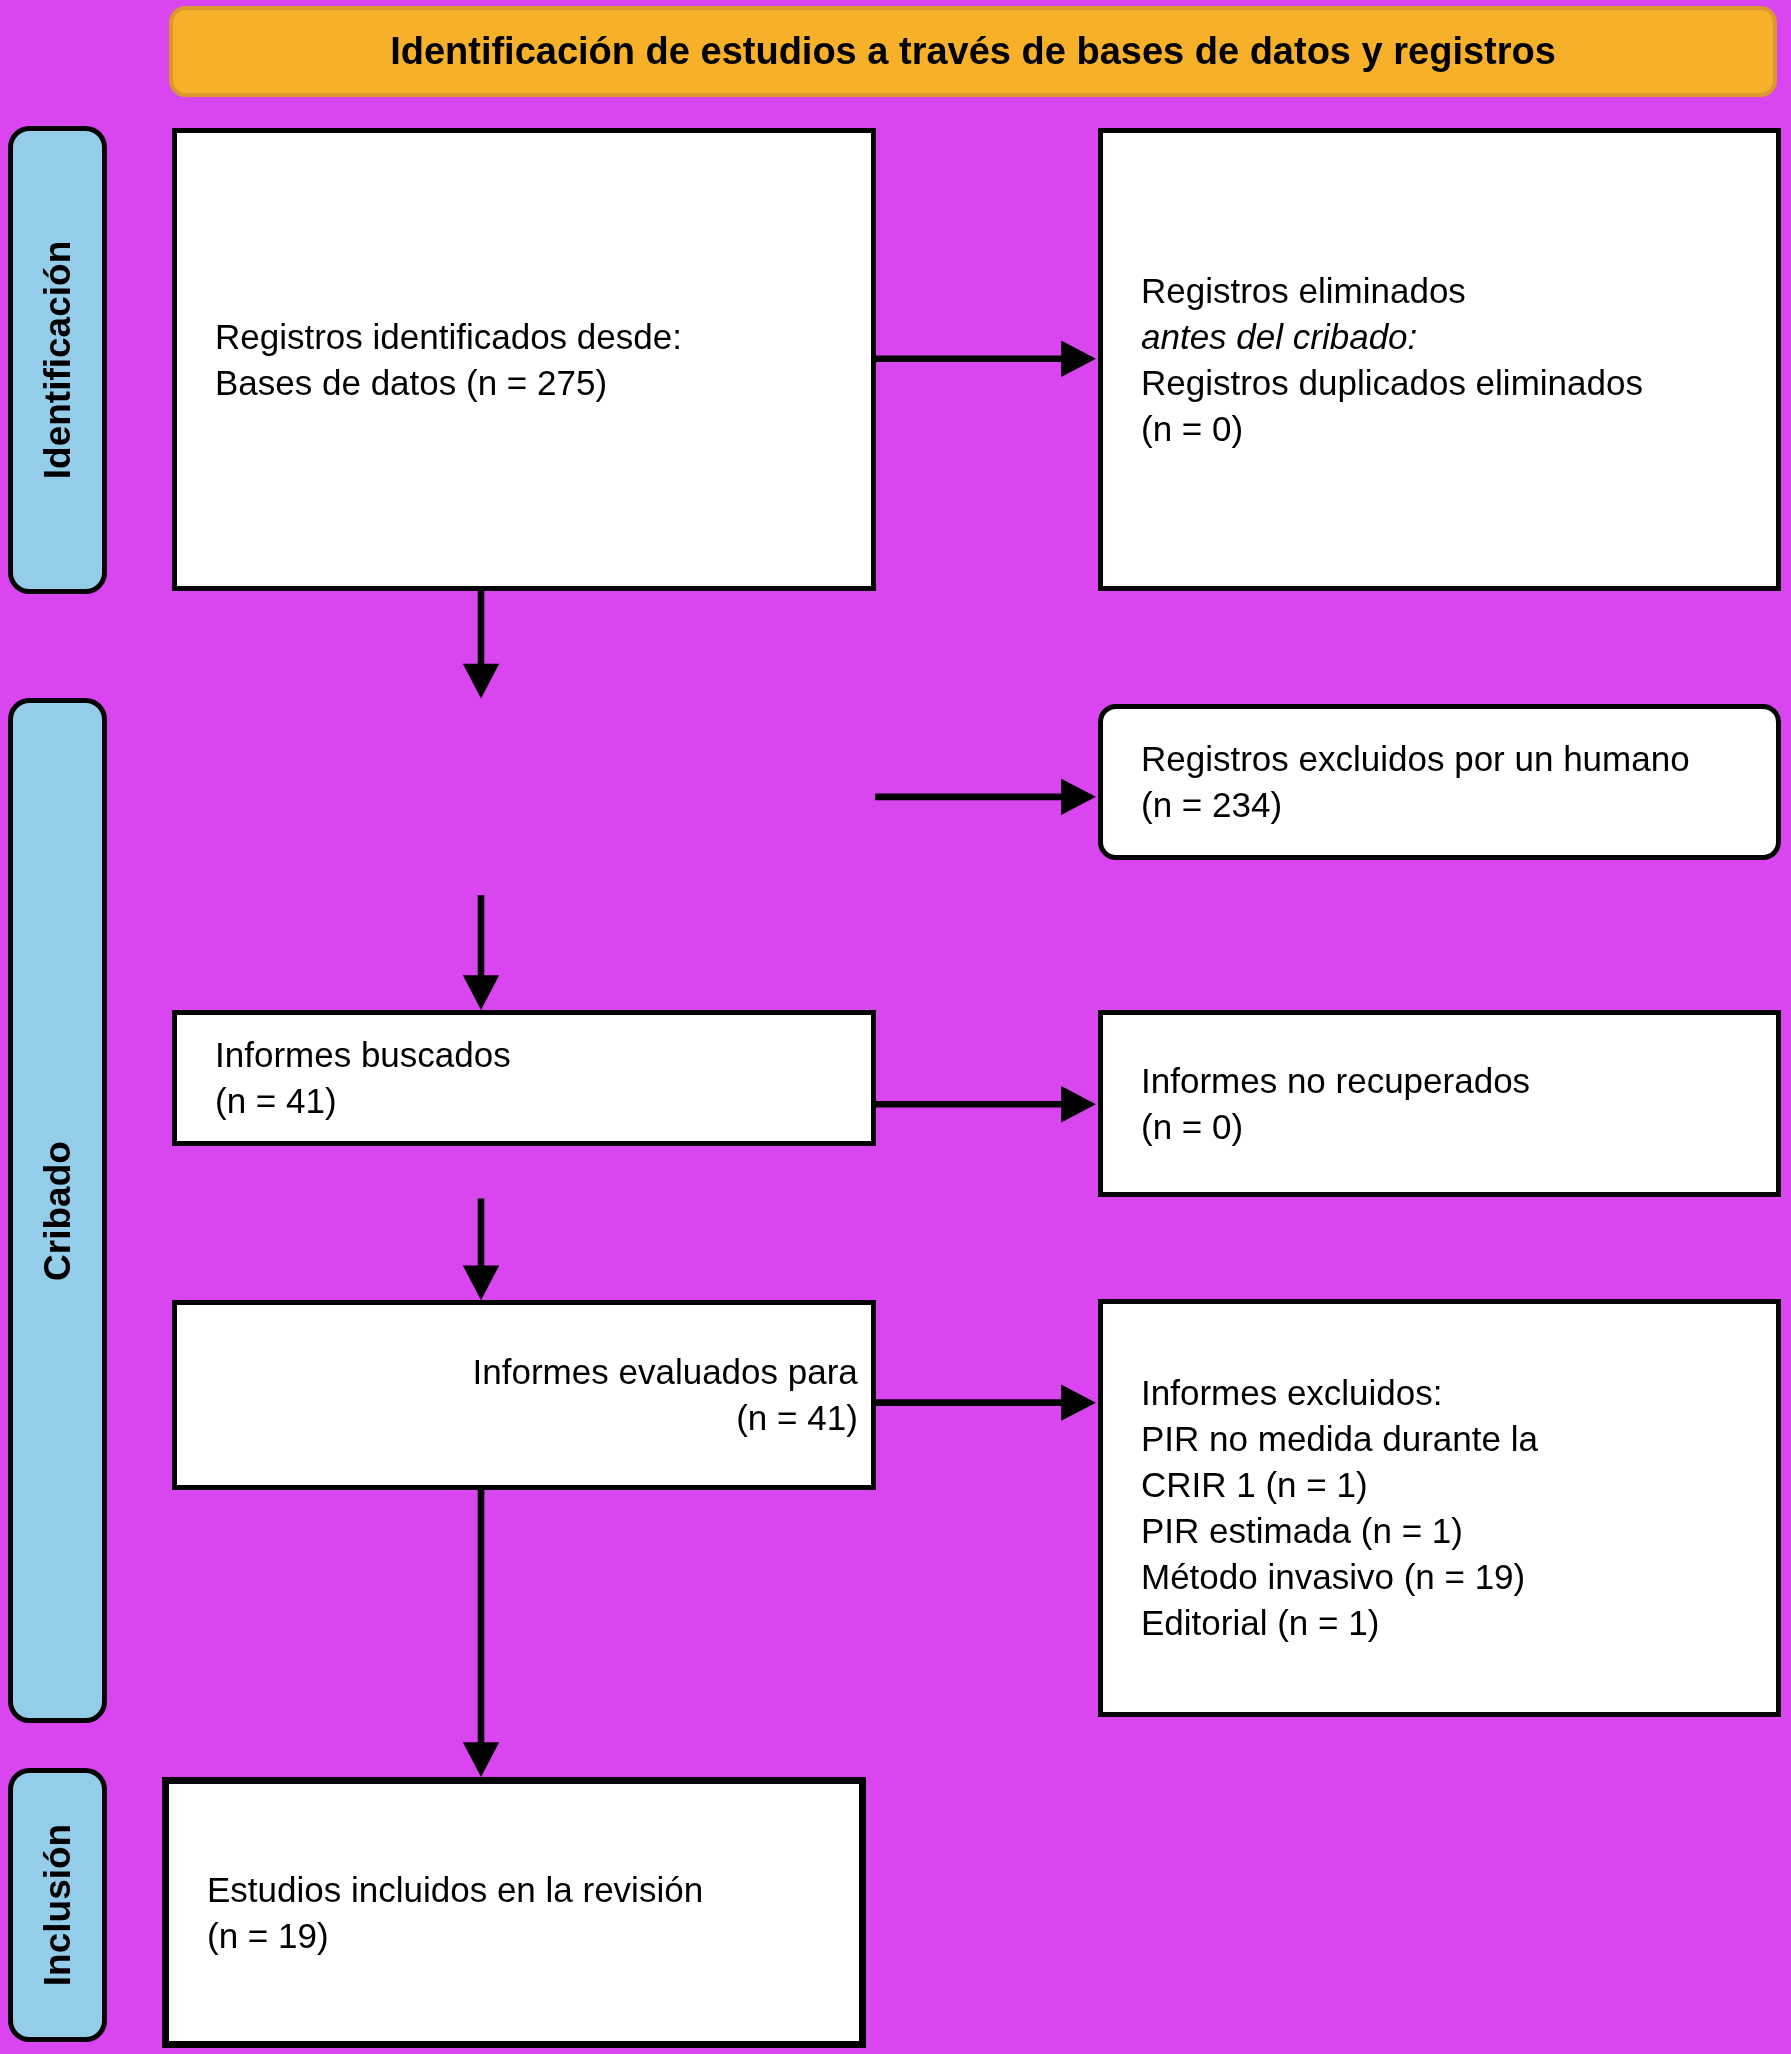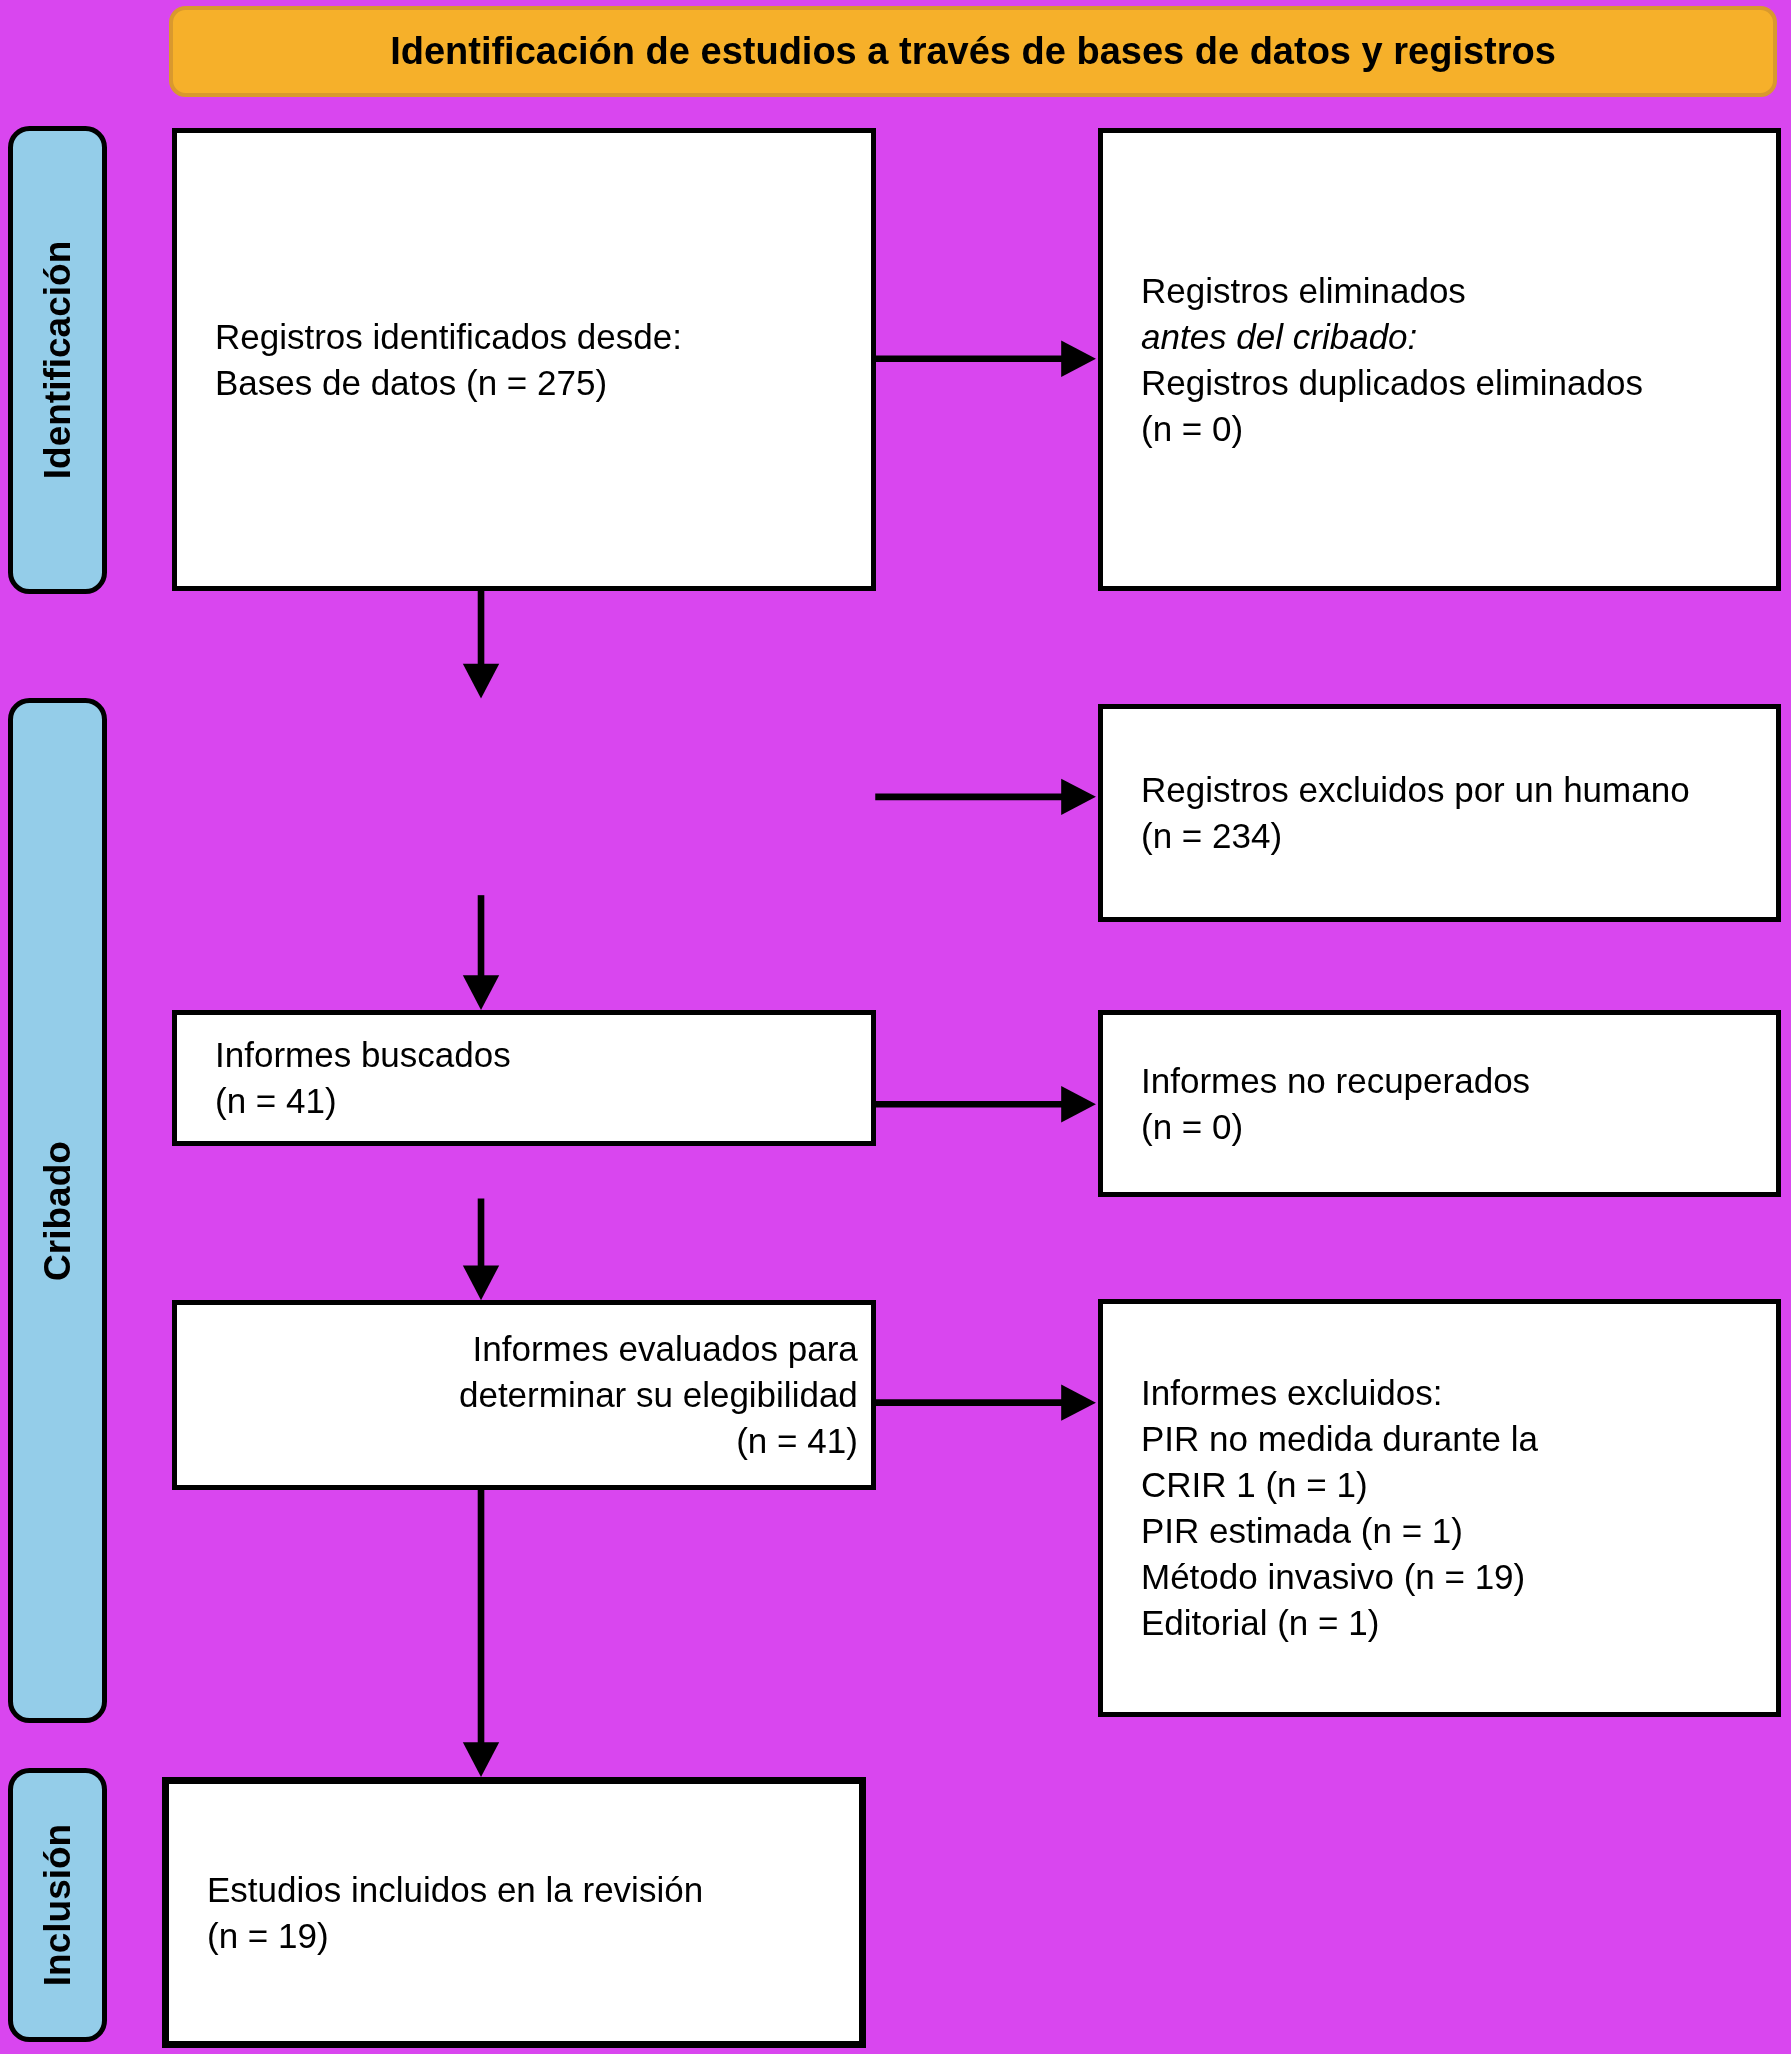--- a/index.html
+++ b/index.html
@@ -65,21 +65,21 @@
     white-space: nowrap;
   }
   .box .it { font-style: italic; }
 
   .col-left  { left: 172px; width: 704px; }
   .col-right { left: 1098px; width: 683px; }
 
   #box-records-identified { top: 128px; height: 463px; }
   #box-records-removed    { top: 128px; height: 463px; }
   #box-records-screened   { top: 698px; height: 198px; }
-  #box-records-excluded   { top: 704px; height: 218px; }
+  #box-records-excluded   { top: 704px; height: 156px; border-radius: 18px; }
   #box-reports-sought     { top: 1010px; height: 136px; }
   #box-reports-not-retrieved { top: 1010px; height: 187px; }
   #box-reports-assessed   { top: 1300px; height: 190px; align-items: flex-end; }
   #box-reports-excluded   { top: 1299px; height: 418px; }
   #box-studies-included   { left: 162px; width: 704px; top: 1777px; height: 271px; border-width: 7.4px; }
 
   
   #arrows {
     position: absolute; left: 0; top: 0;
     width: 1791px; height: 2054px;
@@ -127,21 +127,20 @@
     <span class="line">Informes buscados</span>
     <span class="line">(n = 41)</span>
   </div>
   <div class="box col-right" id="box-reports-not-retrieved">
     <span class="line">Informes no recuperados</span>
     <span class="line">(n = 0)</span>
   </div>
 
   <div class="box col-left" id="box-reports-assessed">
     <span class="line">Informes evaluados para</span>
-    <span class="line">determinar su elegibilidad</span>
     <span class="line">(n = 41)</span>
   </div>
   <div class="box col-right" id="box-reports-excluded">
     <span class="line">Informes excluidos:</span>
     <span class="line">PIR no medida durante la</span>
     <span class="line">CRIR 1 (n = 1)</span>
     <span class="line">PIR estimada (n = 1)</span>
     <span class="line">Método invasivo (n = 19)</span>
     <span class="line">Editorial (n = 1)</span>
   </div>

